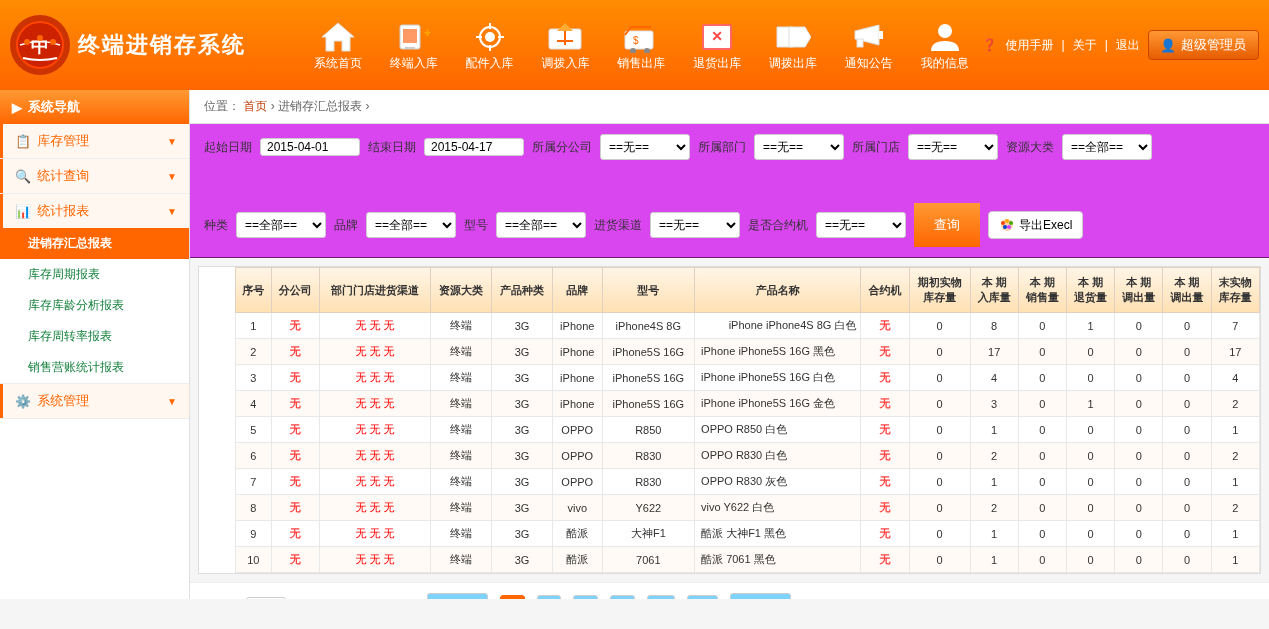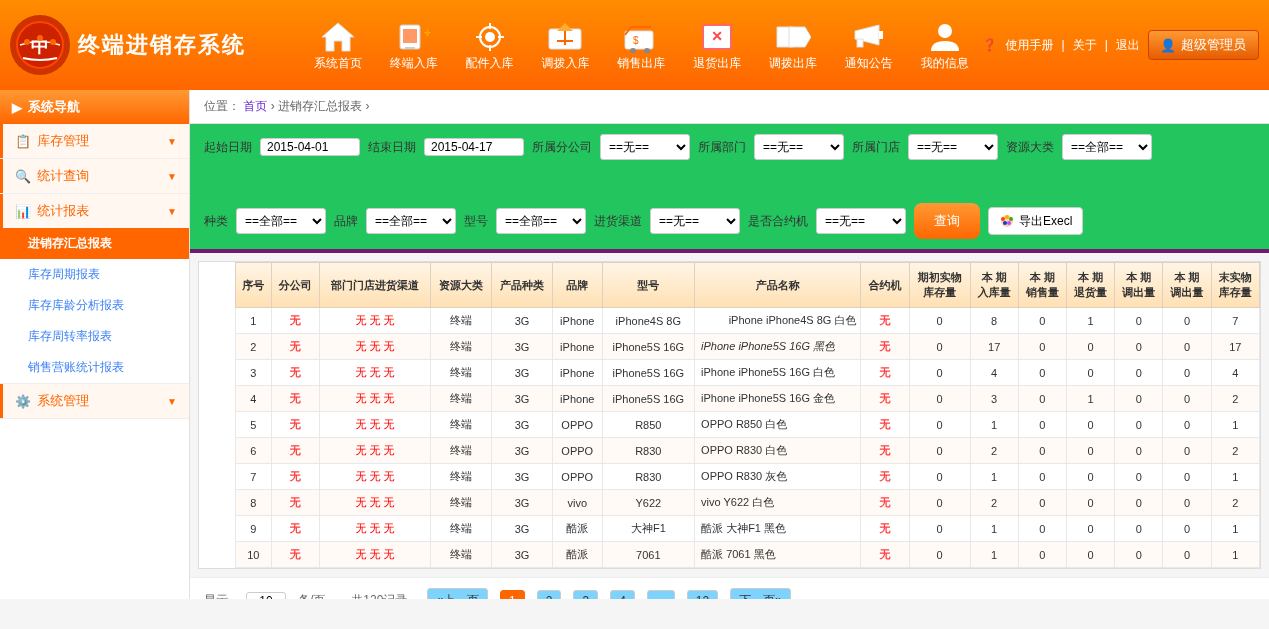--- a/index.html
+++ b/index.html
@@ -19,37 +19,37 @@
     .admin-btn { background: linear-gradient(180deg, #ff9933 0%, #e65c00 100%); border: 1px solid #cc4400; color: white; padding: 5px 12px; border-radius: 4px; font-size: 13px; display: flex; align-items: center; gap: 4px; }
 
     
     .main-layout { display: flex; height: calc(100vh - 120px); }
 
     
     .sidebar { width: 190px; background: #fff; border-right: 1px solid #e0e0e0; flex-shrink: 0; }
     .sidebar-header { background: linear-gradient(180deg, #ff9933, #ff6600); color: white; padding: 8px 12px; font-size: 13px; font-weight: bold; display: flex; align-items: center; gap: 6px; }
     .sidebar-section { border-bottom: 1px solid #eee; }
     .sidebar-section-title { background: #fff7f0; color: #ff6600; padding: 8px 12px; font-size: 13px; cursor: pointer; display: flex; align-items: center; gap: 6px; border-left: 3px solid #ff6600; }
-    .sidebar-item { padding: 7px 12px 7px 28px; color: #3b82f6; font-size: 12px; cursor: pointer; }
+    .sidebar-item { padding: 7px 12px 7px 28px; color: #15803d; font-size: 12px; cursor: pointer; }
     .sidebar-item.active { background: #ff6600; color: white; font-weight: bold; }
     .sidebar-arrow { margin-left: auto; font-size: 10px; }
 
     
     .content { flex: 1; overflow-y: auto; padding: 0; background: #f5f5f5; }
     .breadcrumb { background: #fff; padding: 8px 14px; border-bottom: 1px solid #e0e0e0; color: #666; font-size: 12px; }
-    .breadcrumb a { color: #6d28d9; text-decoration: none; }
-
-    
-    .filter-area { background: #22c55e; padding: 10px 14px; border-bottom: 4px solid #701a75; }
+    .breadcrumb a { color: #c2410c; text-decoration: none; }
+
+    
+    .filter-area { background: #d946ef; padding: 10px 14px; border-bottom: 1px solid #701a75; }
     .filter-row { display: flex; align-items: center; gap: 8px; margin-bottom: 8px; flex-wrap: wrap; }
     .filter-row:last-child { margin-bottom: 0; margin-top: 43px; }
     .filter-label { color: #333; font-size: 12px; white-space: nowrap; }
     .filter-input { border: 1px solid #ccc; border-radius: 3px; padding: 3px 6px; font-size: 12px; height: 18px; }
     .filter-select { border: 1px solid #ccc; border-radius: 3px; padding: 3px 4px; font-size: 12px; height: 26px; background: white; }
-    .btn-query { background: linear-gradient(180deg, #ff9933, #ff6600); color: white; border: none; padding: 5px 20px; border-radius: 8px; cursor: pointer; font-size: 13px; height: 36px; }
+    .btn-query { background: linear-gradient(180deg, #ff9933, #ff6600); color: white; border: none; padding: 5px 20px; border-radius: 0; cursor: pointer; font-size: 13px; height: 44px; }
     .btn-export { background: white; border: 1px solid #ccc; padding: 4px 10px; border-radius: 4px; cursor: pointer; font-size: 12px; display: flex; align-items: center; gap: 4px; height: 28px; }
 
     
     .table-area { background: #fff; margin: 8px; border: 1px solid #ddd; padding-left: 36px; }
     table { width: 100%; border-collapse: collapse; font-size: 12px; }
     thead tr { background: linear-gradient(180deg, #fff5e6, #ffe0b2); }
     thead th { padding: 7px 4px; border: 1px solid #e0d0c0; color: #333; font-weight: bold; text-align: center; white-space: nowrap; font-size: 11px; }
     tbody tr:nth-child(even) { background: #fffaf5; }
     tbody td { padding: 5px 4px; border: 1px solid #e8e8e8; text-align: center; color: #333; font-size: 11px; }
     .td-none { color: #ff4444; font-weight: bold; }
@@ -360,21 +360,21 @@
             <tr>
       <td>2</td>
       <td class="td-none">无</td>
       <td style="color:#ff0000;">
         <span style="color:#ff0000;">无</span> <span style="color:#ff0000;">无</span> <span style="color:#ff0000;">无</span>
       </td>
       <td>终端</td>
       <td>3G</td>
       <td>iPhone</td>
       <td>iPhone5S 16G</td>
-      <td style="text-align:left; padding-left:6px;font-style:italic;">iPhone iPhone5S 16G 黑色</td>
+      <td style="text-align:left; padding-left:6px;">iPhone iPhone5S 16G 黑色</td>
       <td class="td-none">无</td>
       <td>0</td>
       <td>17</td>
       <td>0</td>
       <td>0</td>
       <td>0</td>
       <td>0</td>
       <td>17</td>
     </tr>
             <tr>

